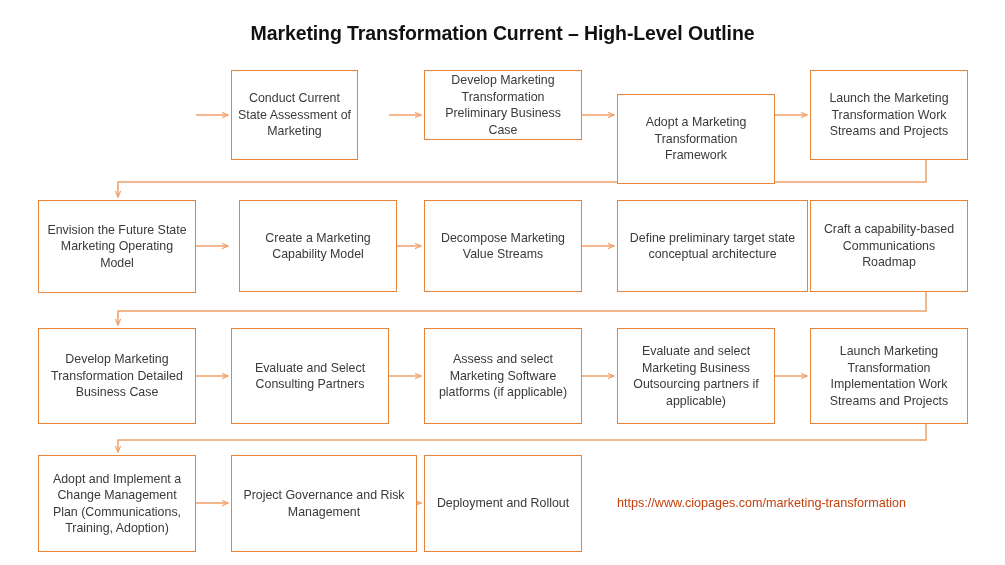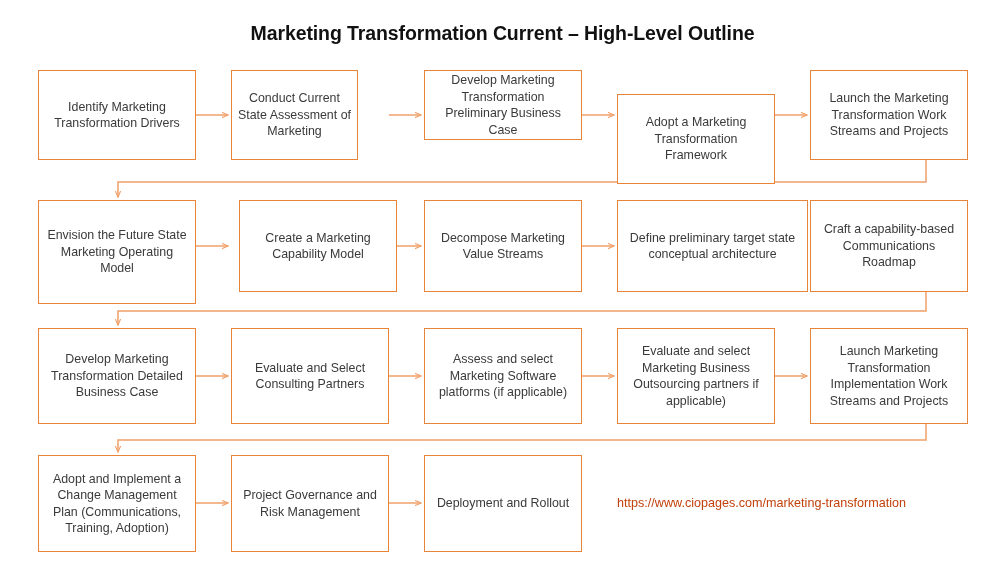--- a/index.html
+++ b/index.html
@@ -83,37 +83,34 @@
       <path d="M582,376 L614,376"></path>
       <path d="M775,376 L807,376"></path>
 
       <path d="M926,424 L926,440 L118,440 L118,452"></path>
 
       <path d="M196,503 L228,503"></path>
       <path d="M389,503 L421,503"></path>
     </g>
   </svg>
 
-  <div class="node" style="left:38px;top:70px;width:158px;height:90px;">
-    <span>Identify Marketing Transformation Drivers</span>
-  </div>
   <div class="node" style="left:231px;top:70px;width:127px;height:90px;">
     <span>Conduct Current State Assessment of Marketing</span>
   </div>
   <div class="node" style="left:424px;top:70px;width:158px;height:70px;">
     <span>Develop Marketing Transformation Preliminary Business Case</span>
   </div>
   <div class="node" style="left:617px;top:70px;width:158px;height:90px;margin-top:24px;">
     <span>Adopt a Marketing Transformation Framework</span>
   </div>
   <div class="node" style="left:810px;top:70px;width:158px;height:90px;">
     <span>Launch the Marketing Transformation Work Streams and Projects</span>
   </div>
 
-  <div class="node" style="left:38px;top:200px;width:158px;height:104px;justify-content:center;">
+  <div class="node" style="left:38px;top:200px;width:158px;height:93px;justify-content:center;">
     <span>Envision the Future State Marketing Operating Model</span>
   </div>
   <div class="node" style="left:231px;top:200px;width:158px;height:92px;margin-left:8px;">
     <span>Create a Marketing Capability Model</span>
   </div>
   <div class="node" style="left:424px;top:200px;width:158px;height:92px;">
     <span>Decompose Marketing Value Streams</span>
   </div>
   <div class="node" style="left:617px;top:200px;width:191px;height:92px;">
     <span>Define preliminary target state conceptual architecture</span>
@@ -134,21 +131,21 @@
   <div class="node" style="left:617px;top:328px;width:158px;height:96px;">
     <span>Evaluate and select Marketing Business Outsourcing partners if applicable)</span>
   </div>
   <div class="node" style="left:810px;top:328px;width:158px;height:96px;">
     <span>Launch Marketing Transformation Implementation Work Streams and Projects</span>
   </div>
 
   <div class="node" style="left:38px;top:455px;width:158px;height:97px;">
     <span>Adopt and Implement a Change Management Plan (Communications, Training, Adoption)</span>
   </div>
-  <div class="node" style="left:231px;top:455px;width:158px;height:97px;">
+  <div class="node" style="left:231px;top:455px;width:186px;height:97px;">
     <span>Project Governance and Risk Management</span>
   </div>
   <div class="node" style="left:424px;top:455px;width:158px;height:97px;">
     <span>Deployment and Rollout</span>
   </div>
 
   <div id="url" style="left:617px;top:496px;">https://www.ciopages.com/marketing-transformation</div>
 
 </div>
 

